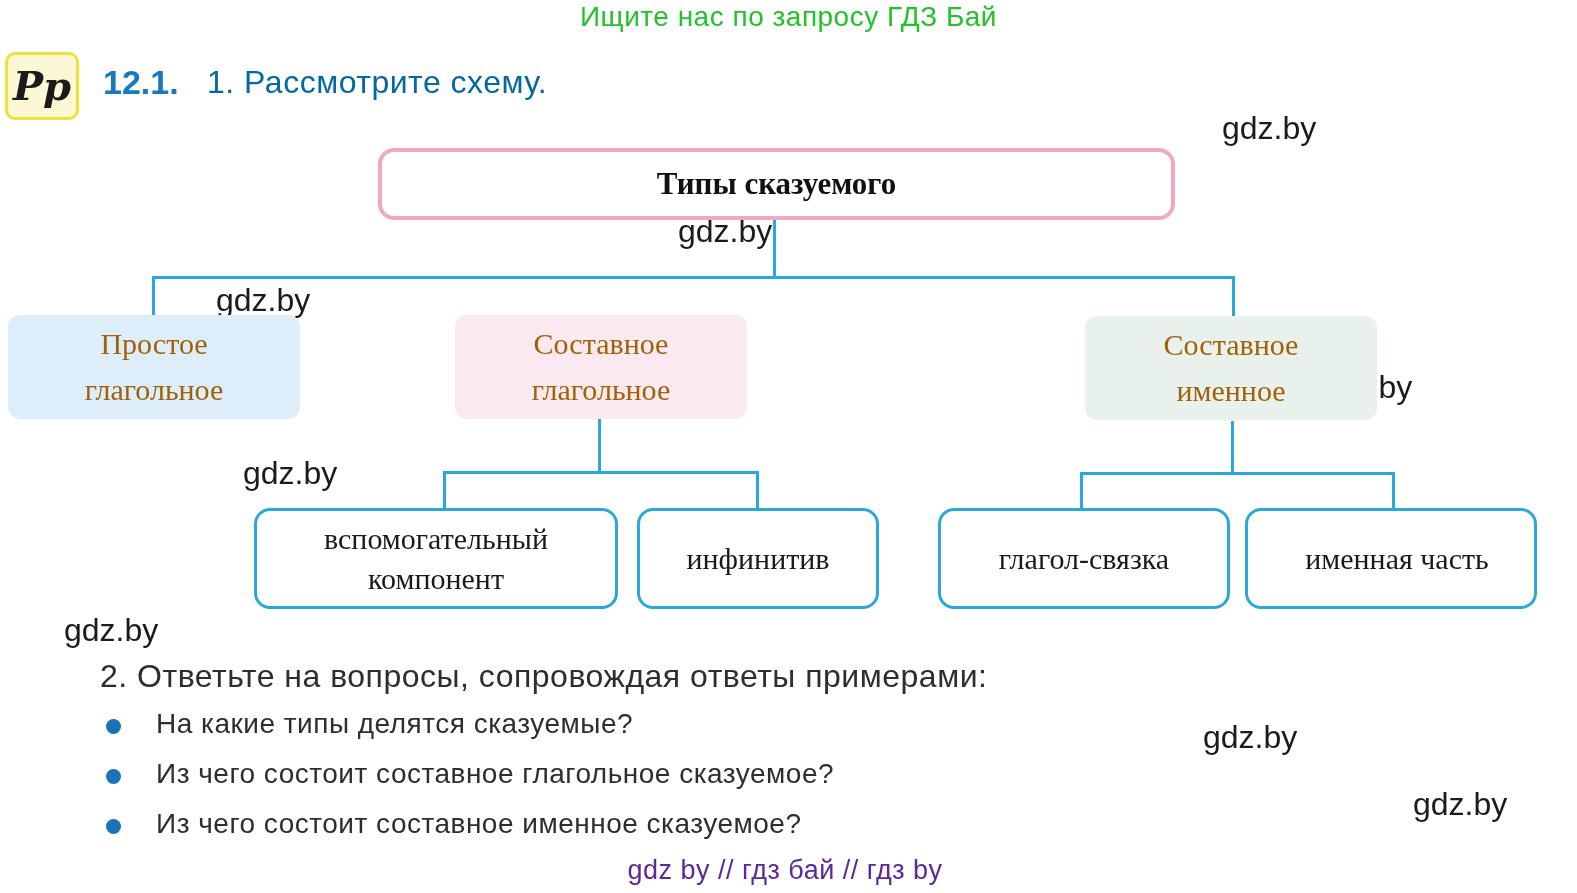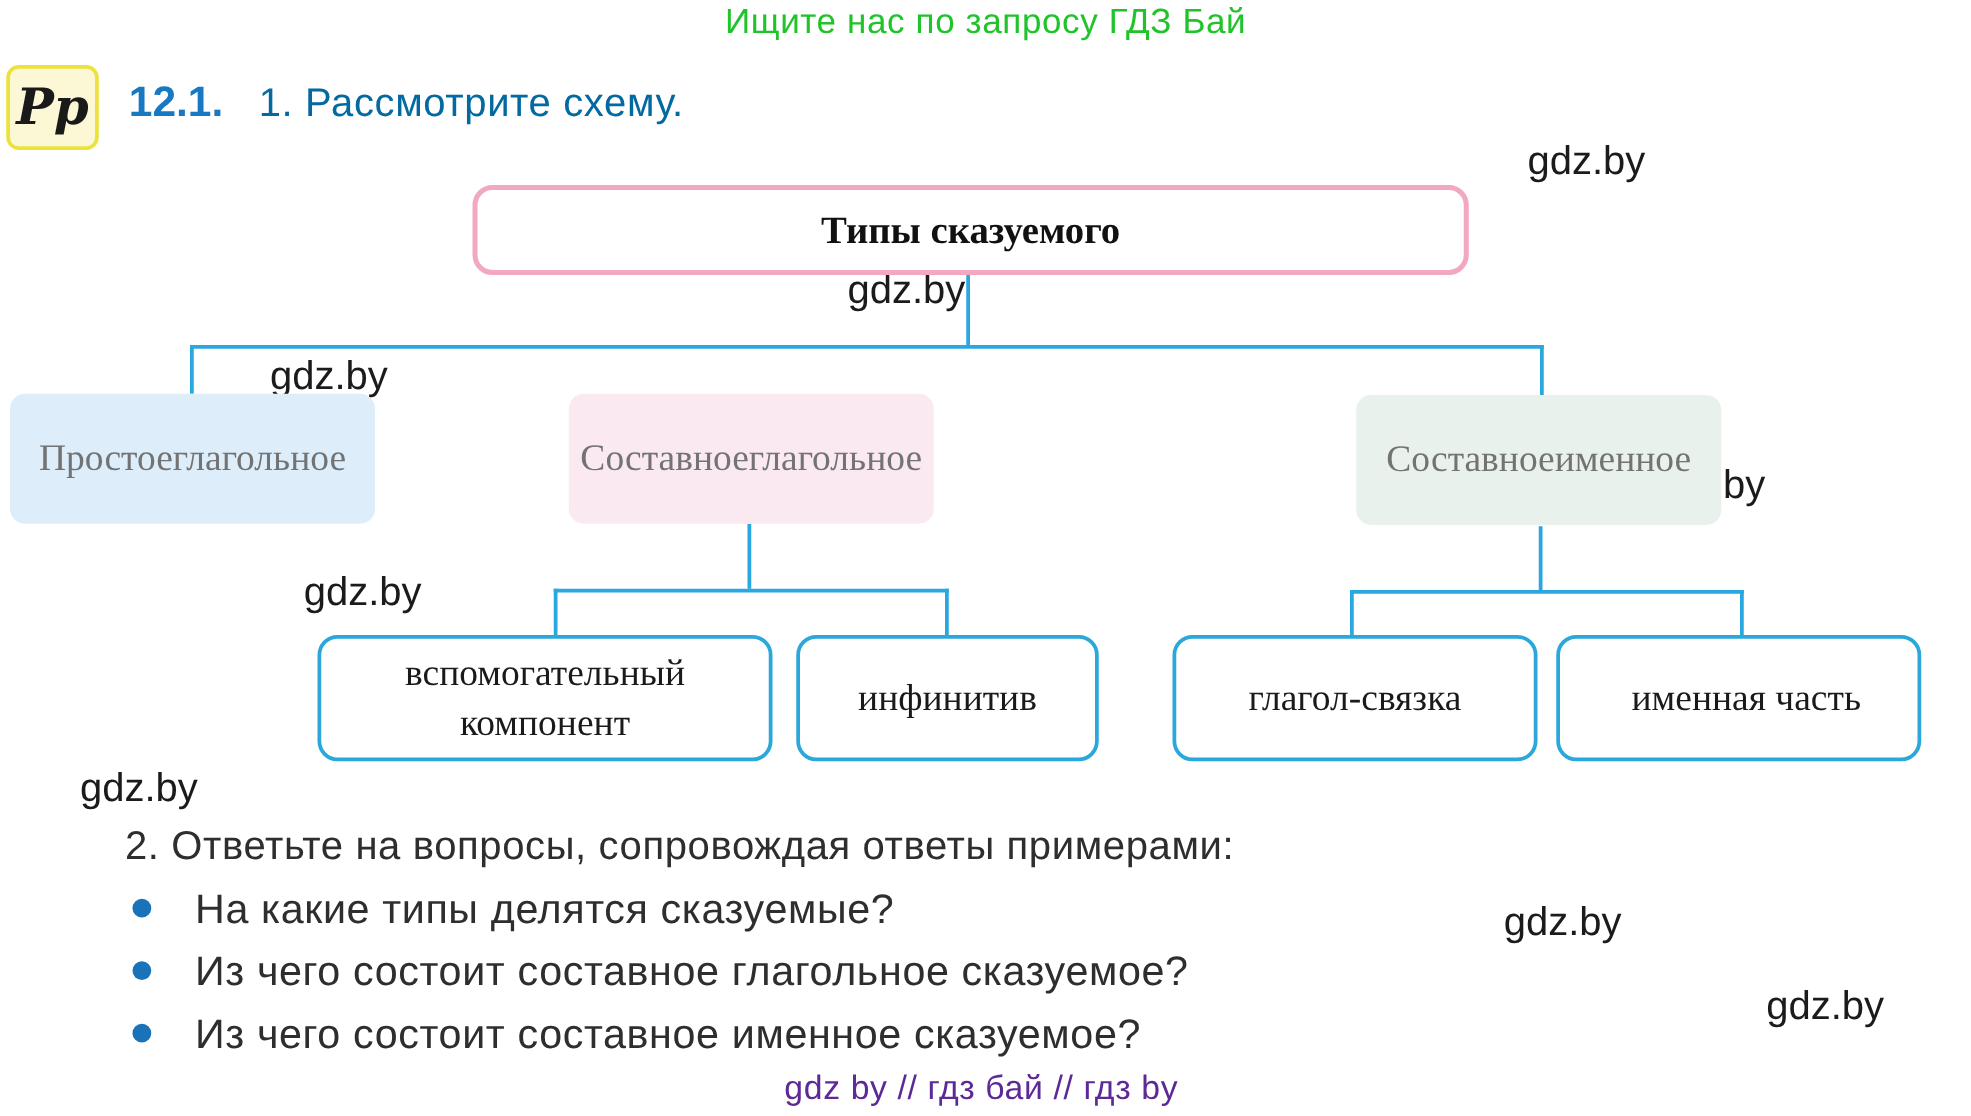--- a/index.html
+++ b/index.html
@@ -53,41 +53,41 @@
   .h-l2a{left:443px;top:471px;width:316px;height:3px;}
   .v-b1{left:443px;top:471px;width:3px;height:38px;}
   .v-b2{left:756px;top:471px;width:3px;height:38px;}
   .v-n3-down{left:1231px;top:421px;width:3px;height:51px;}
   .h-l2b{left:1080px;top:472px;width:315px;height:3px;}
   .v-b3{left:1080px;top:472px;width:3px;height:37px;}
   .v-b4{left:1392px;top:472px;width:3px;height:37px;}
 
   .node1{
     position:absolute;width:292px;height:104px;border-radius:12px;
-    display:flex;flex-direction:row;align-items:center;justify-content:center;
-    font-family:"Liberation Serif",serif;font-size:30px;color:#737373;line-height:46px;
+    display:flex;flex-direction:column;align-items:center;justify-content:center;
+    font-family:"Liberation Serif",serif;font-size:30px;color:#a16207;line-height:46px;
   }
   .n1{left:8px;top:315px;background:#ddeefa;}
   .n2{left:455px;top:315px;background:#fbe9f1;}
   .n3{left:1085px;top:316px;background:#e9f1ec;}
 
   .node2{
     position:absolute;top:508px;height:101px;background:#fff;
     border:3px solid #2aa7db;border-radius:16px;box-sizing:border-box;
     display:flex;align-items:center;justify-content:center;text-align:center;
     font-family:"Liberation Serif",serif;font-size:30px;color:#1a1a1a;line-height:40px;
     padding:0 12px;
   }
   .b1{left:254px;width:364px;}
   .b2{left:637px;width:242px;text-align:center;}
   .b3{left:938px;width:292px;}
   .b4{left:1245px;width:292px;padding-left:24px;}
 
   .task2-intro{position:absolute;left:100px;top:658px;font-size:32px;color:#2e2e2e;letter-spacing:.5px;}
-  .q{position:absolute;left:156px;font-size:33px;color:#2e2e2e;letter-spacing:.5px;}
+  .q{position:absolute;left:156px;font-size:28px;color:#2e2e2e;letter-spacing:.5px;}
   .q1{top:708px;} .q2{top:758px;} .q3{top:808px;}
   .bullet{position:absolute;left:106px;width:15px;height:15px;border-radius:50%;background:#1a72b8;}
   .bl1{top:719px;} .bl2{top:769px;} .bl3{top:819px;}
 
   .footer{
     position:absolute;left:0;top:855px;width:1570px;text-align:center;
     color:#5c2996;font-size:27px;letter-spacing:.5px;
   }
 </style>
 </head>

